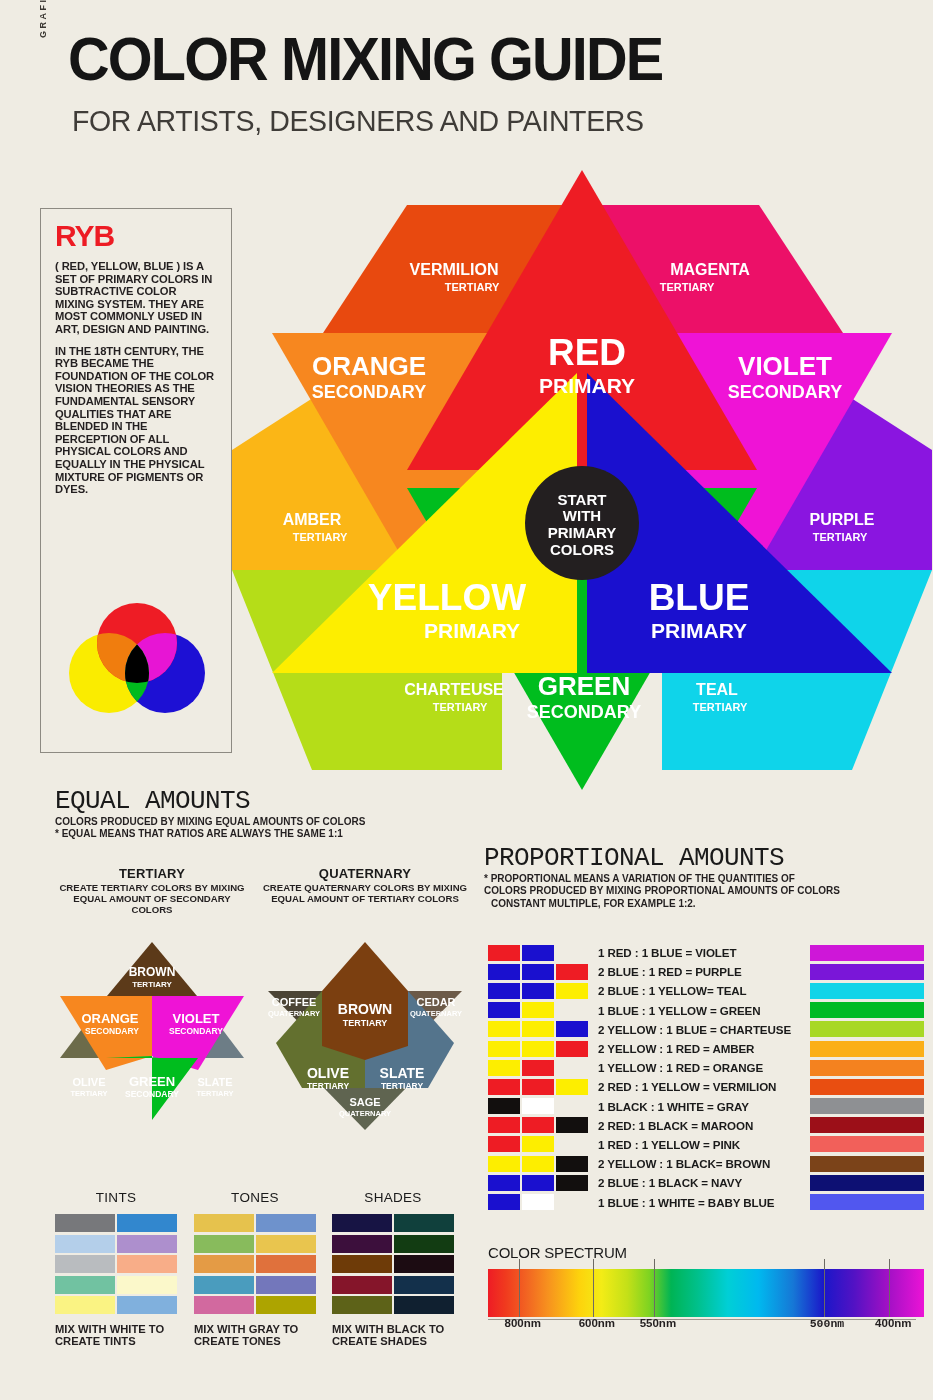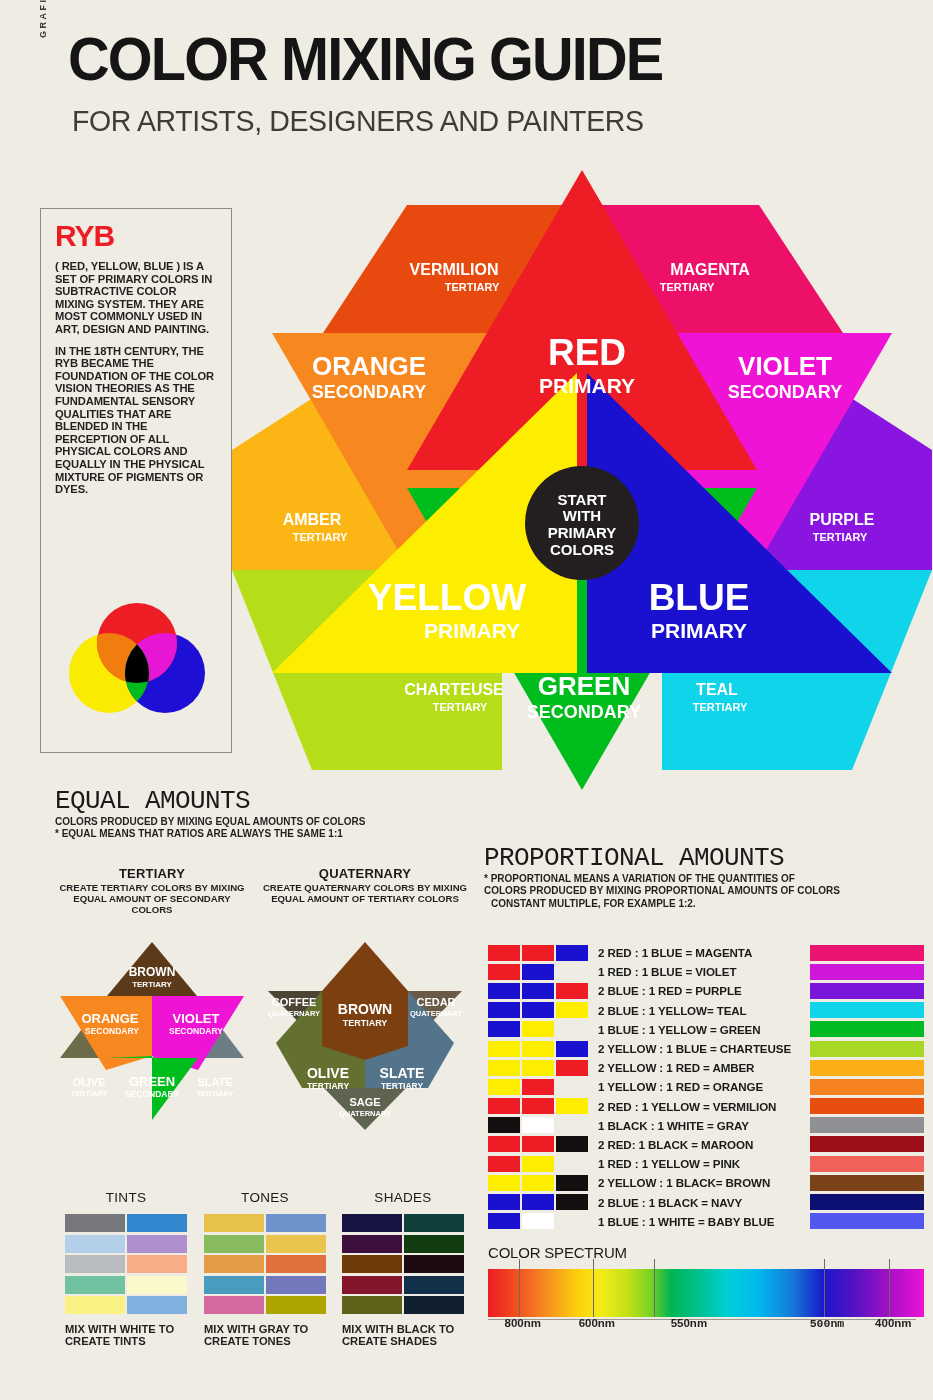--- a/index.html
+++ b/index.html
@@ -73,21 +73,21 @@
   #prop-list { position:absolute; left:488px; top:943px; width:436px; }
   .prow { display:flex; align-items:center; height:19.2px; }
   .ingr { width:102px; display:flex; gap:2px; }
   .chip { width:32px; height:16px; display:block; }
   .chip.empty { background:transparent; }
   .formula { font-size:11.6px; font-weight:bold; color:#1a1a1a; margin-left:8px; white-space:nowrap; letter-spacing:-0.1px;}
   .result { position:absolute; right:0; width:114px; height:16px; }
   .prow { position:relative; }
 
   
-  #tts { position:absolute; left:65px; top:1190px; width:400px; height:180px;padding-left:12px; }
+  #tts { position:absolute; left:55px; top:1190px; width:400px; height:180px;padding-left:12px; }
   .tts-block { position:absolute; width:122px; }
   .tts-h { font-size:13.5px; font-weight:normal; text-align:center; color:#1a1a1a; letter-spacing:0.3px;}
   .sw-grid { margin-top:9px; display:grid; grid-template-columns:1fr 1fr; gap:2.5px; }
   .sw { height:18px; }
   .tts-cap { margin-top:9px; font-size:11.2px; font-weight:bold; line-height:12.4px; color:#231f20; }
 
   
   #spectrum-sec { position:absolute; left:488px; top:1244px; width:516px; }
   #spectrum-title { font-size:15px; color:#1a1a1a; letter-spacing:-0.2px;}
   #spectrum-bar-wrap { position:relative; margin-top:8px; height:60px; }
@@ -279,29 +279,20 @@
   <div class="sec-h1">PROPORTIONAL AMOUNTS</div>
   <div class="sec-p">* PROPORTIONAL MEANS A VARIATION OF THE QUANTITIES OF</div>
   <div class="sec-p">COLORS PRODUCED BY MIXING PROPORTIONAL AMOUNTS OF COLORS</div>
   <div class="sec-p" style="padding-left:7px;">CONSTANT MULTIPLE, FOR EXAMPLE 1:2.</div>
 </div>
 
 <div id="prop-list">
     <div class="prow">
       <div class="ingr">
         <span class="chip" style="background: rgb(238, 28, 36);"></span>
-        <span class="chip" style="background: rgb(238, 28, 36);"></span>
-        <span class="chip" style="background: rgb(26, 16, 207);"></span>
-      </div>
-      <span class="formula">2 RED : 1 BLUE = MAGENTA</span>
-      <span class="result" style="background: rgb(236, 20, 113);"></span>
-    </div>
-    <div class="prow">
-      <div class="ingr">
-        <span class="chip" style="background: rgb(238, 28, 36);"></span>
         <span class="chip" style="background: rgb(26, 16, 207);"></span>
         <span class="chip empty"></span>
       </div>
       <span class="formula">1 RED : 1 BLUE = VIOLET</span>
       <span class="result" style="background: rgb(206, 23, 216);"></span>
     </div>
     <div class="prow">
       <div class="ingr">
         <span class="chip" style="background: rgb(26, 16, 207);"></span>
         <span class="chip" style="background: rgb(26, 16, 207);"></span>
@@ -475,20 +466,20 @@
   <div id="spectrum-title">COLOR SPECTRUM</div>
   <div id="spectrum-bar-wrap">
     <div id="spectrum-bar"></div>
     <div id="spectrum-axis"></div>
     <div id="spectrum-ticks">
         <div class="tick" style="left: 7%;"></div>
         <div class="tick-lbl" style="left: calc(7% - 14px);">800nm</div>
         <div class="tick" style="left: 24%;"></div>
         <div class="tick-lbl" style="left: calc(24% - 14px);">600nm</div>
         <div class="tick" style="left: 38%;"></div>
-        <div class="tick-lbl" style="left: calc(38% - 14px); margin-left: 31px;">550nm</div>
+        <div class="tick-lbl" style="left: calc(38% - 14px);">550nm</div>
         <div class="tick" style="left: 77%;"></div>
         <div class="tick-lbl" style="left: calc(77% - 14px); font-family: Liberation Mono, monospace;">500nm</div>
         <div class="tick" style="left: 92%;"></div>
         <div class="tick-lbl" style="left: calc(92% - 14px);">400nm</div>
       </div>
   </div>
 </div>
 
 </body></html>

